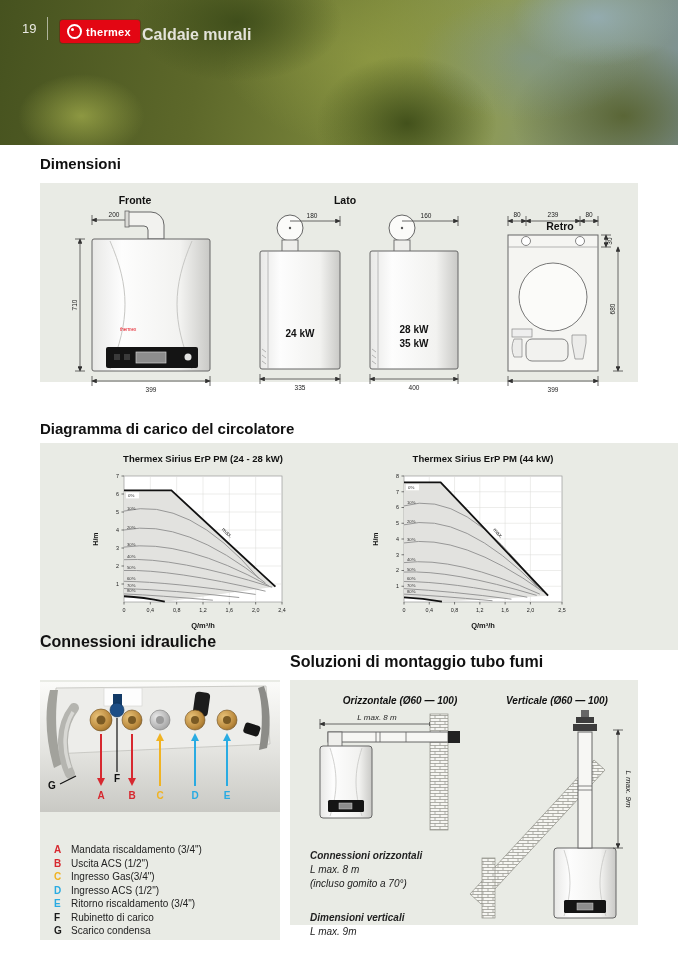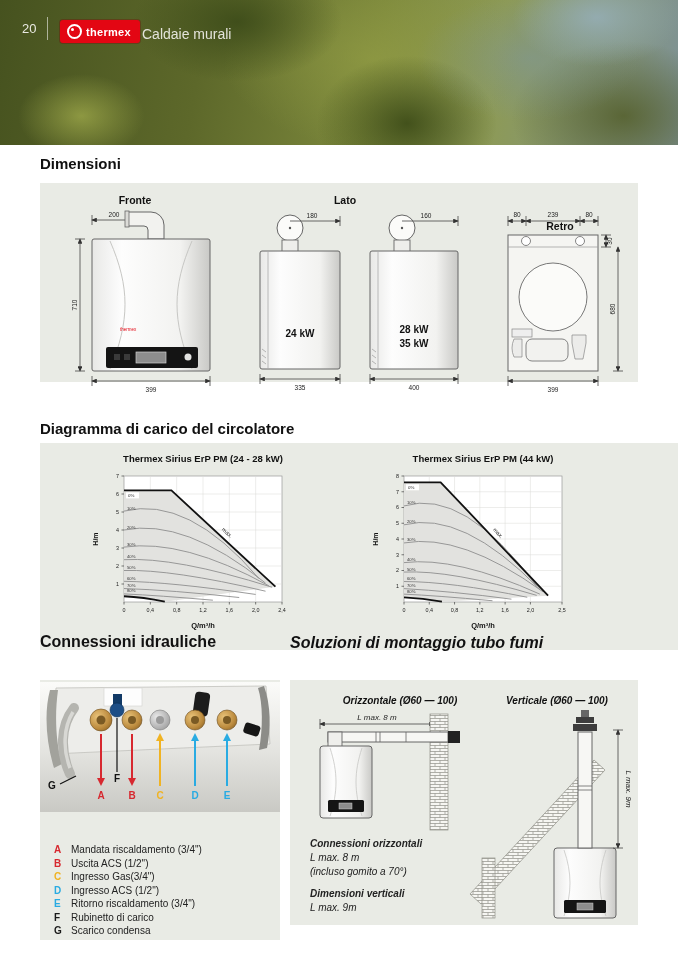--- a/index.html
+++ b/index.html
@@ -19,21 +19,21 @@
       radial-gradient(ellipse 200px 120px at 55% 40%, rgba(150,160,70,.6), rgba(150,160,70,0) 75%),
       linear-gradient(100deg,#46521f 0%,#5d682a 30%,#7c883c 55%,#8d9a55 72%,#7e9297 100%);}
   .hdr-num{left:22px;top:21px;color:#e9e9e2;font-size:13px;}
   .hdr-div{left:47px;top:17px;width:1px;height:23px;background:rgba(255,255,255,.55);}
   .logo{left:60px;top:20px;background:#e30613;border-radius:3px;padding:4px 9px 4px 7px;
         display:flex;align-items:center;gap:4px;box-shadow:0 0 0 1px rgba(120,0,0,.3);}
   .logo-ring{width:11px;height:11px;border:2px solid #fff;border-radius:50%;display:inline-block;
              position:relative;}
   .logo-ring:after{content:"";position:absolute;left:2px;top:2px;width:3px;height:3px;background:#fff;border-radius:50%;}
   .logo-txt{color:#fff;font-weight:bold;font-size:11px;letter-spacing:.3px;}
-  .hdr-sub{left:142px;top:26px;color:#e3e3da;font-size:14px;}
+  .hdr-sub{left:142px;top:26px;color:#e3e3da;font-size:16px;font-weight:bold;}
 
   
   .sec-h{font-weight:bold;font-size:15px;color:#111;}
   .sec-h2{font-weight:bold;font-size:16px;color:#111;}
   .panel{background:#e9ebe5;}
   .vlabel{font-weight:bold;font-size:10.5px;text-align:center;color:#111;}
 
   svg text{font-family:"Liberation Sans","DejaVu Sans",sans-serif;}
   .dline{stroke:#444;stroke-width:0.8;}
   .tick{stroke:#444;stroke-width:0.8;}
@@ -42,21 +42,21 @@
   
   .chart-title{font-weight:bold;font-size:9.5px;text-align:center;margin-bottom:2px;color:#111;}
 
   
   .leg{left:14px;top:163px;width:220px;}
   .leg-row{display:flex;gap:7px;font-size:10px;line-height:13.5px;color:#222;}
   .leg-key{font-weight:bold;width:10px;flex:0 0 10px;}
 
   
   .flue-notes{left:20px;top:156px;width:150px;font-size:10px;color:#222;}
-  .fn-b{font-weight:bold;margin-top:2px;}
+  .fn-b{font-weight:bold;margin-top:14px;}
   .fn-l{margin-top:3px;}
   .fn-gap{height:9px;}
 </style>
 </head>
 <body>
 
 <svg width="0" height="0" style="position:absolute" aria-hidden="true">
   <defs>
     <marker id="ar" markerWidth="7" markerHeight="6" refX="6" refY="3" orient="auto-start-reverse">
       <path d="M0,0 L7,3 L0,6 Z" fill="#333"></path>
@@ -82,21 +82,21 @@
       <stop offset="1" stop-color="#7a551d"></stop>
     </radialGradient>
     <radialGradient id="gsv" cx="0.35" cy="0.35" r="0.9">
       <stop offset="0" stop-color="#e9e9e9"></stop>
         <stop offset="1" stop-color="#8f8f8f"></stop>
     </radialGradient>
   </defs>
 </svg>
 
 <div class="abs header">
-  <div class="abs hdr-num">20</div>
+  <div class="abs hdr-num">19</div>
   <div class="abs hdr-div"></div>
   <div class="abs logo">
     <span class="logo-ring"></span>
     <span class="logo-txt">thermex</span>
   </div>
   <div class="abs hdr-sub">Caldaie murali</div>
 </div>
 
 <div class="abs sec-h" style="left:40px;top:155px;">Dimensioni</div>
 
@@ -421,21 +421,21 @@
         <span class="leg-key" style="color: rgb(26, 26, 26);">F</span>
         <span>Rubinetto di carico</span>
       </div>
     <div class="leg-row">
         <span class="leg-key" style="color: rgb(26, 26, 26);">G</span>
         <span>Scarico condensa</span>
       </div>
   </div>
 </div>
 
-<div class="abs sec-h2" style="left:290px;top:634px;font-style:italic;">Soluzioni di montaggio tubo fumi</div>
+<div class="abs sec-h2" style="left:290px;top:653px;">Soluzioni di montaggio tubo fumi</div>
 
 <div class="abs panel" style="left:290px;top:680px;width:348px;height:245px;font-style:italic;">
   <div class="abs vlabel" style="left:30px;top:15px;width:160px;font-size:10px;">Orizzontale (Ø60 — 100)</div>
   <div class="abs vlabel" style="left:192px;top:15px;width:150px;font-size:10px;">Verticale (Ø60 — 100)</div>
 
   <svg class="abs" style="left:8px;top:32px;" width="180" height="122" viewBox="0 0 180 122">
     <line class="dline" x1="22" y1="12" x2="136" y2="12" marker-start="url(#ar)" marker-end="url(#ar)"></line>
     <line class="tick" x1="22" y1="7" x2="22" y2="17"></line>
       <line class="tick" x1="136" y1="7" x2="136" y2="17"></line>
     <text x="79" y="8" text-anchor="middle" font-size="8" fill="#222">L max. 8 m</text>

